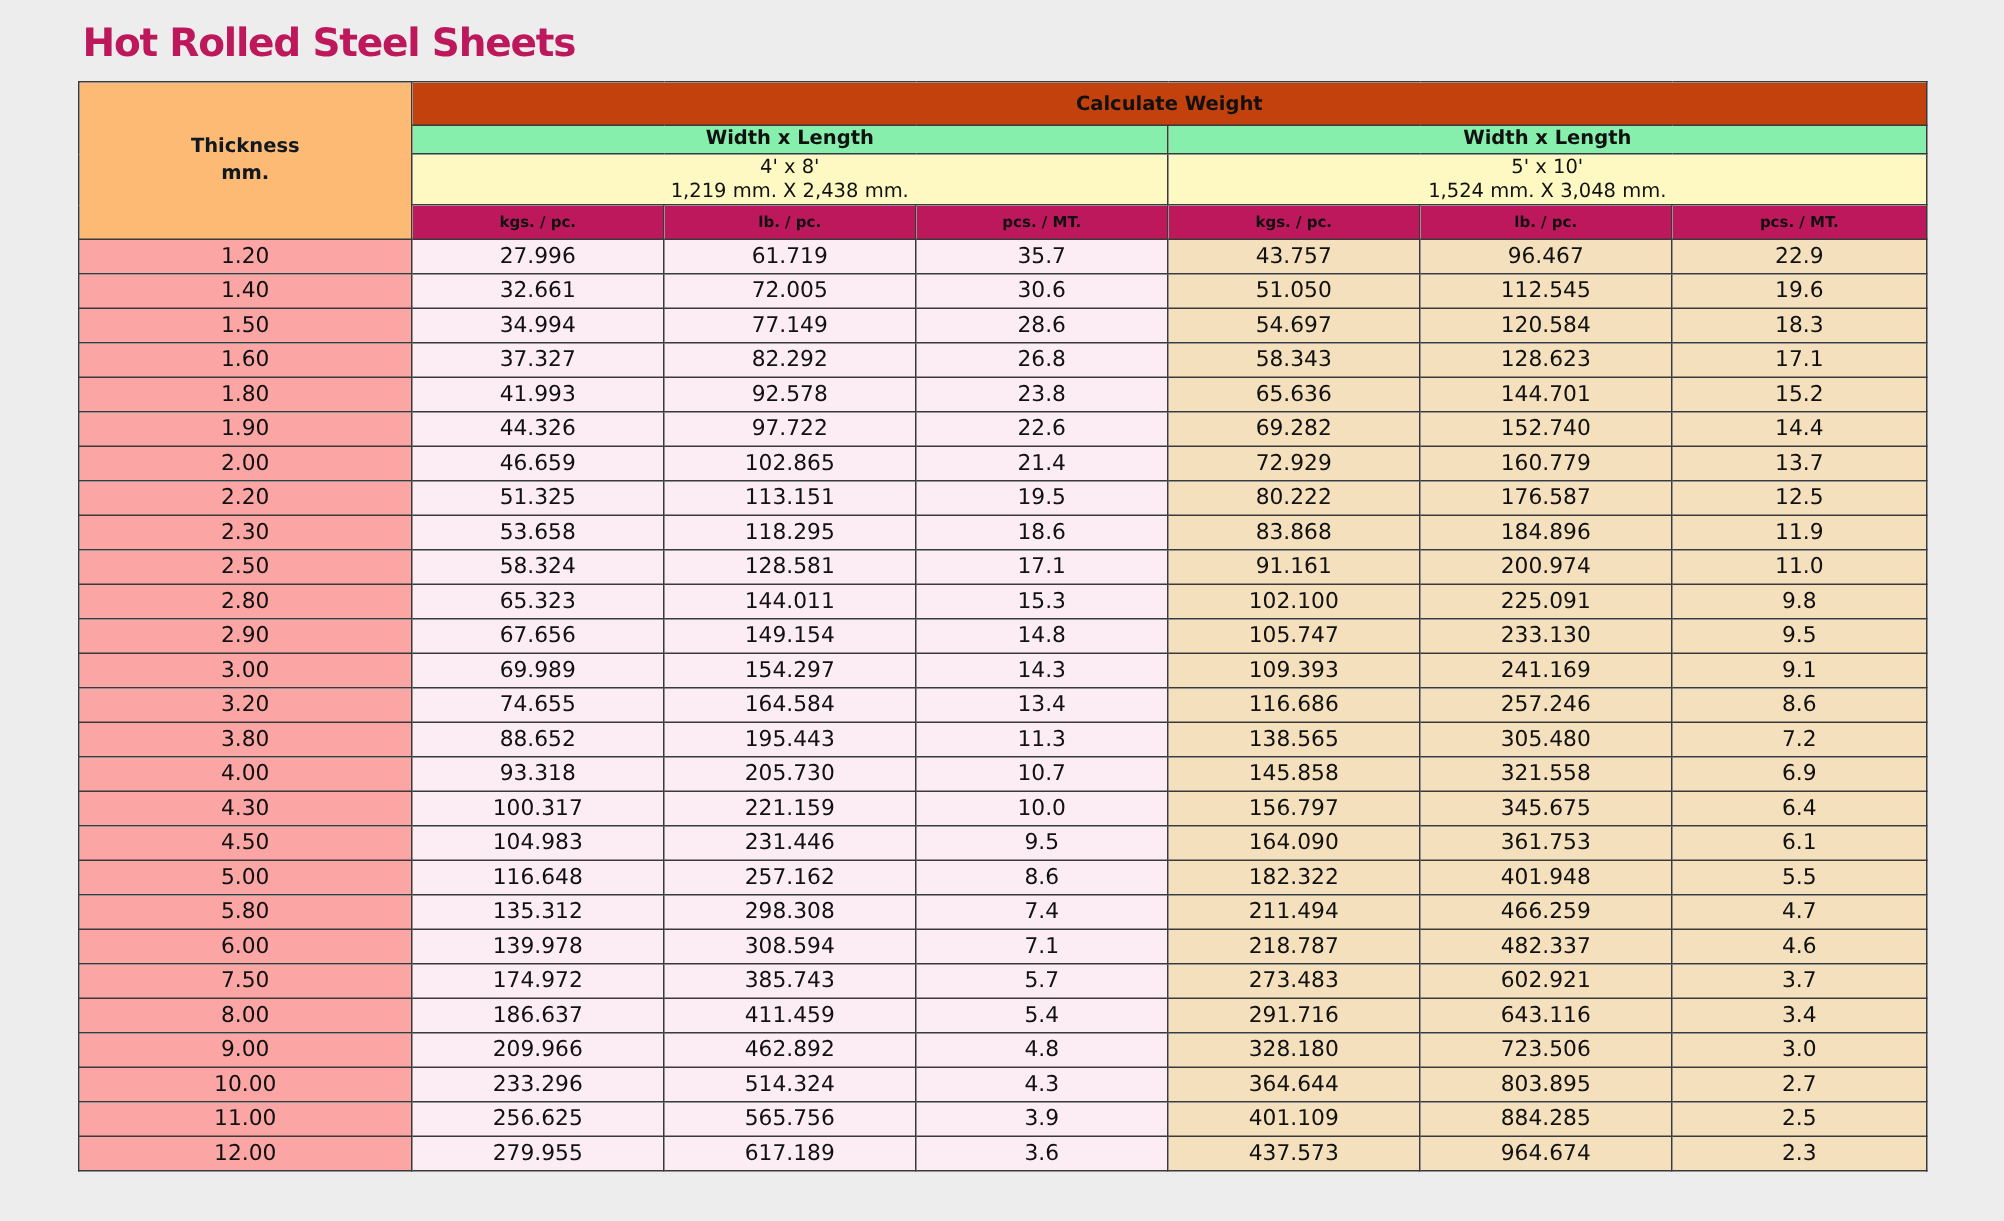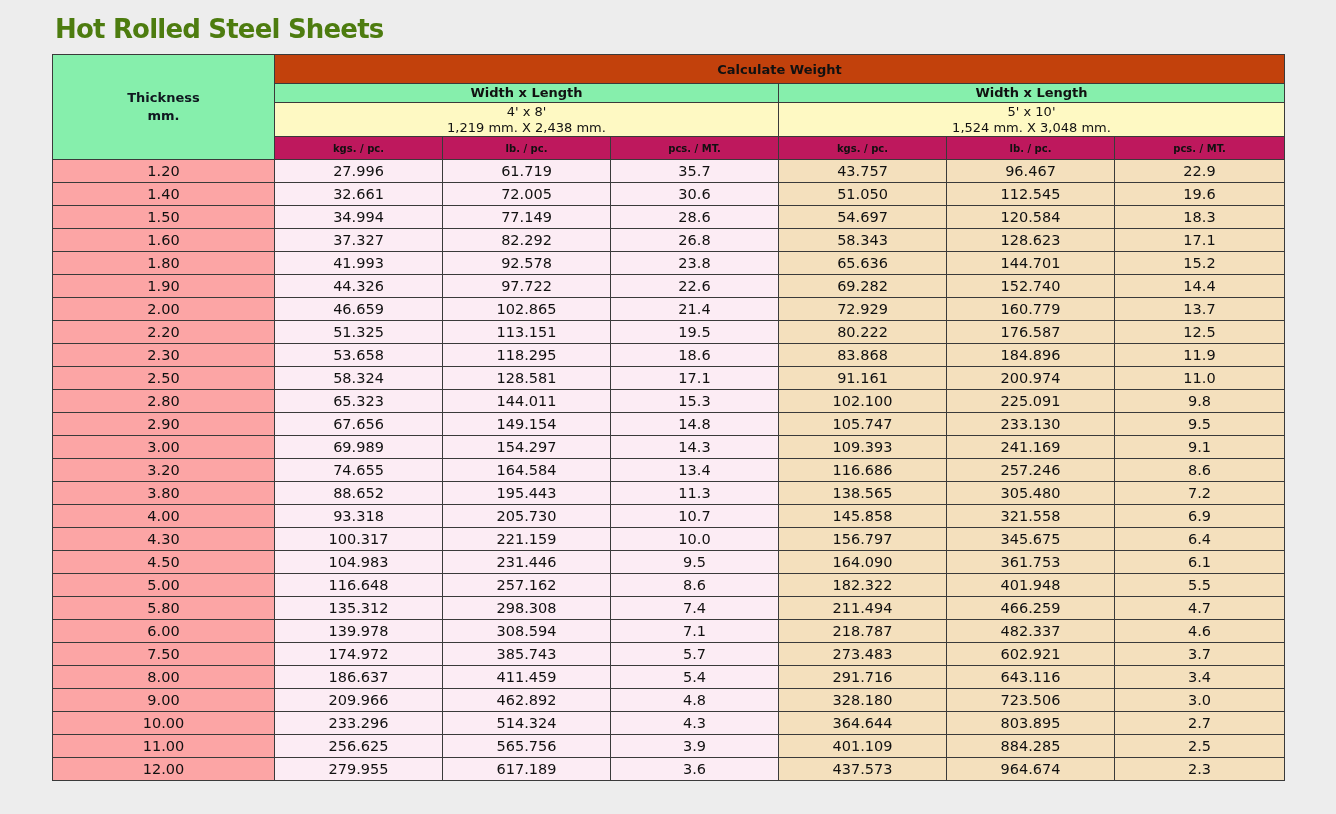--- a/index.html
+++ b/index.html
@@ -17,40 +17,40 @@
     }
     .page-title {
       position: absolute;
       left: 55px;
       top: 14px;
       margin: 0;
       font-family: "DejaVu Sans", sans-serif;
       font-weight: bold;
       font-size: 26px;
       letter-spacing: -0.8px;
-      color: #4d7c0f;
+      color: #be185d;
     }
     table.steel {
       position: absolute;
       left: 52px;
       top: 54px;
       width: 1232px;
       border-collapse: collapse;
       table-layout: fixed;
     }
     table.steel th, table.steel td {
       border: 1px solid #3a3a3a;
       padding: 0;
       text-align: center;
       vertical-align: middle;
       overflow: hidden;
       white-space: nowrap;
     }
     th.thickness-head {
-      background: #86efac;
+      background: #fdba74;
       font-weight: bold;
       font-size: 13px;
       line-height: 18px;
       color: #101820;
     }
     th.calc-head {
       background: #c2410c;
       font-weight: bold;
       font-size: 13px;
       height: 28px;

